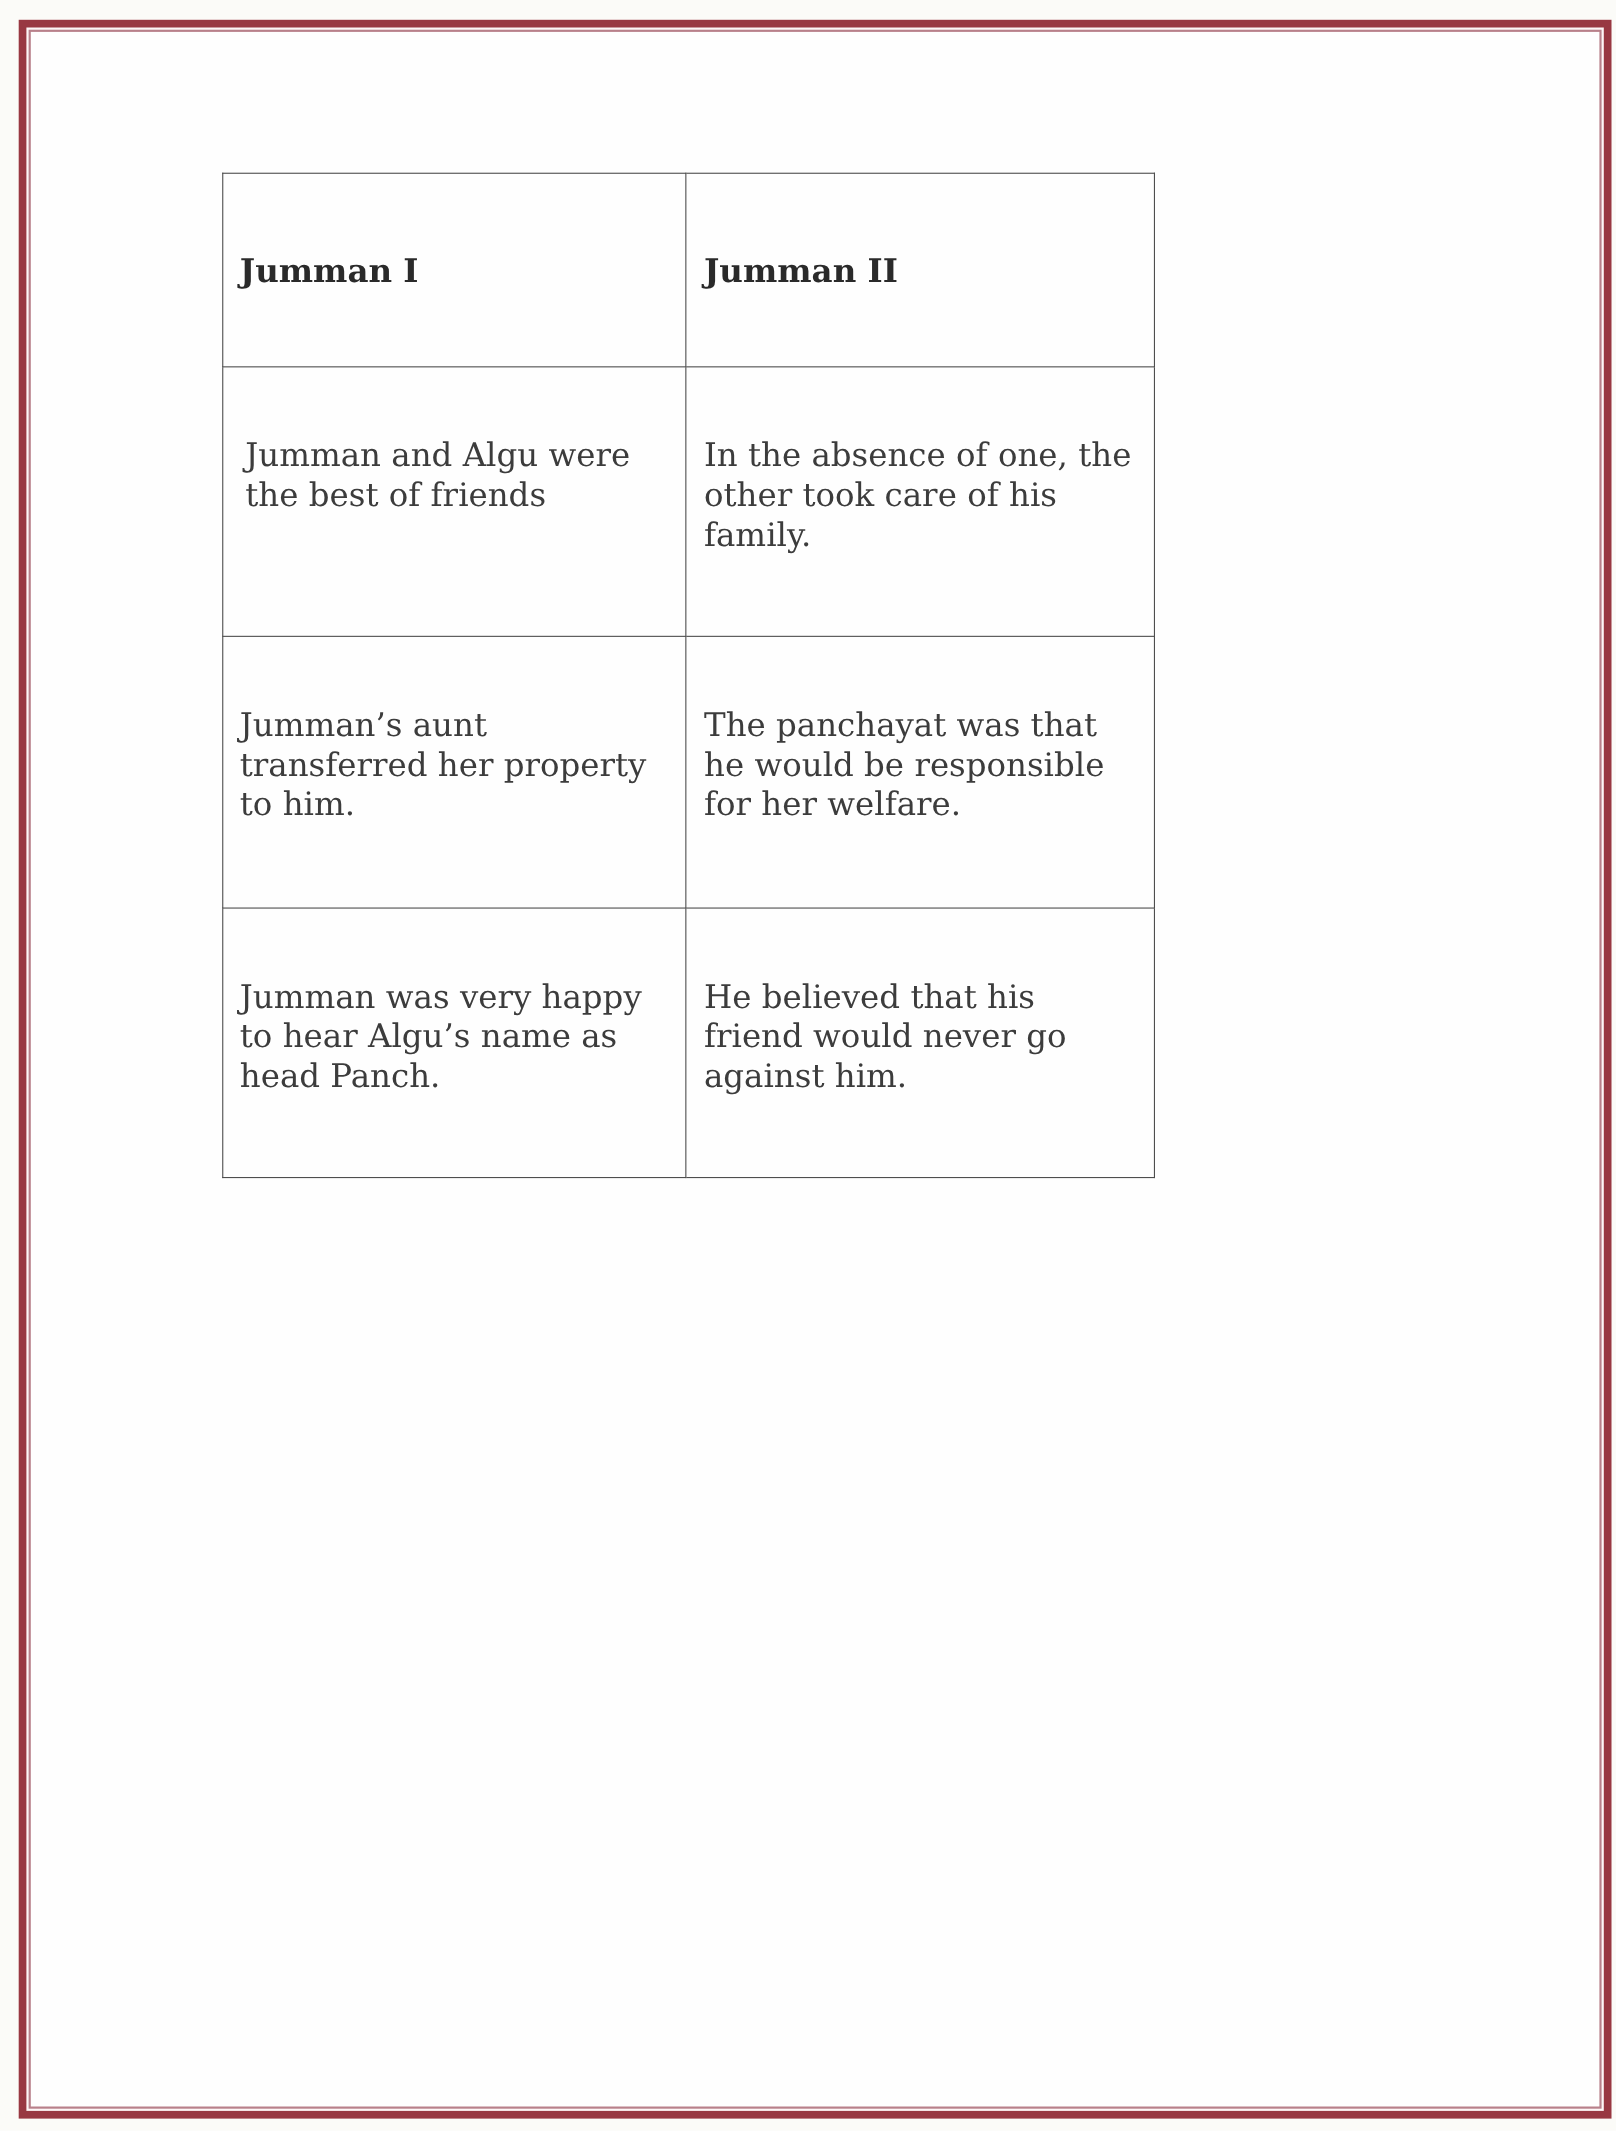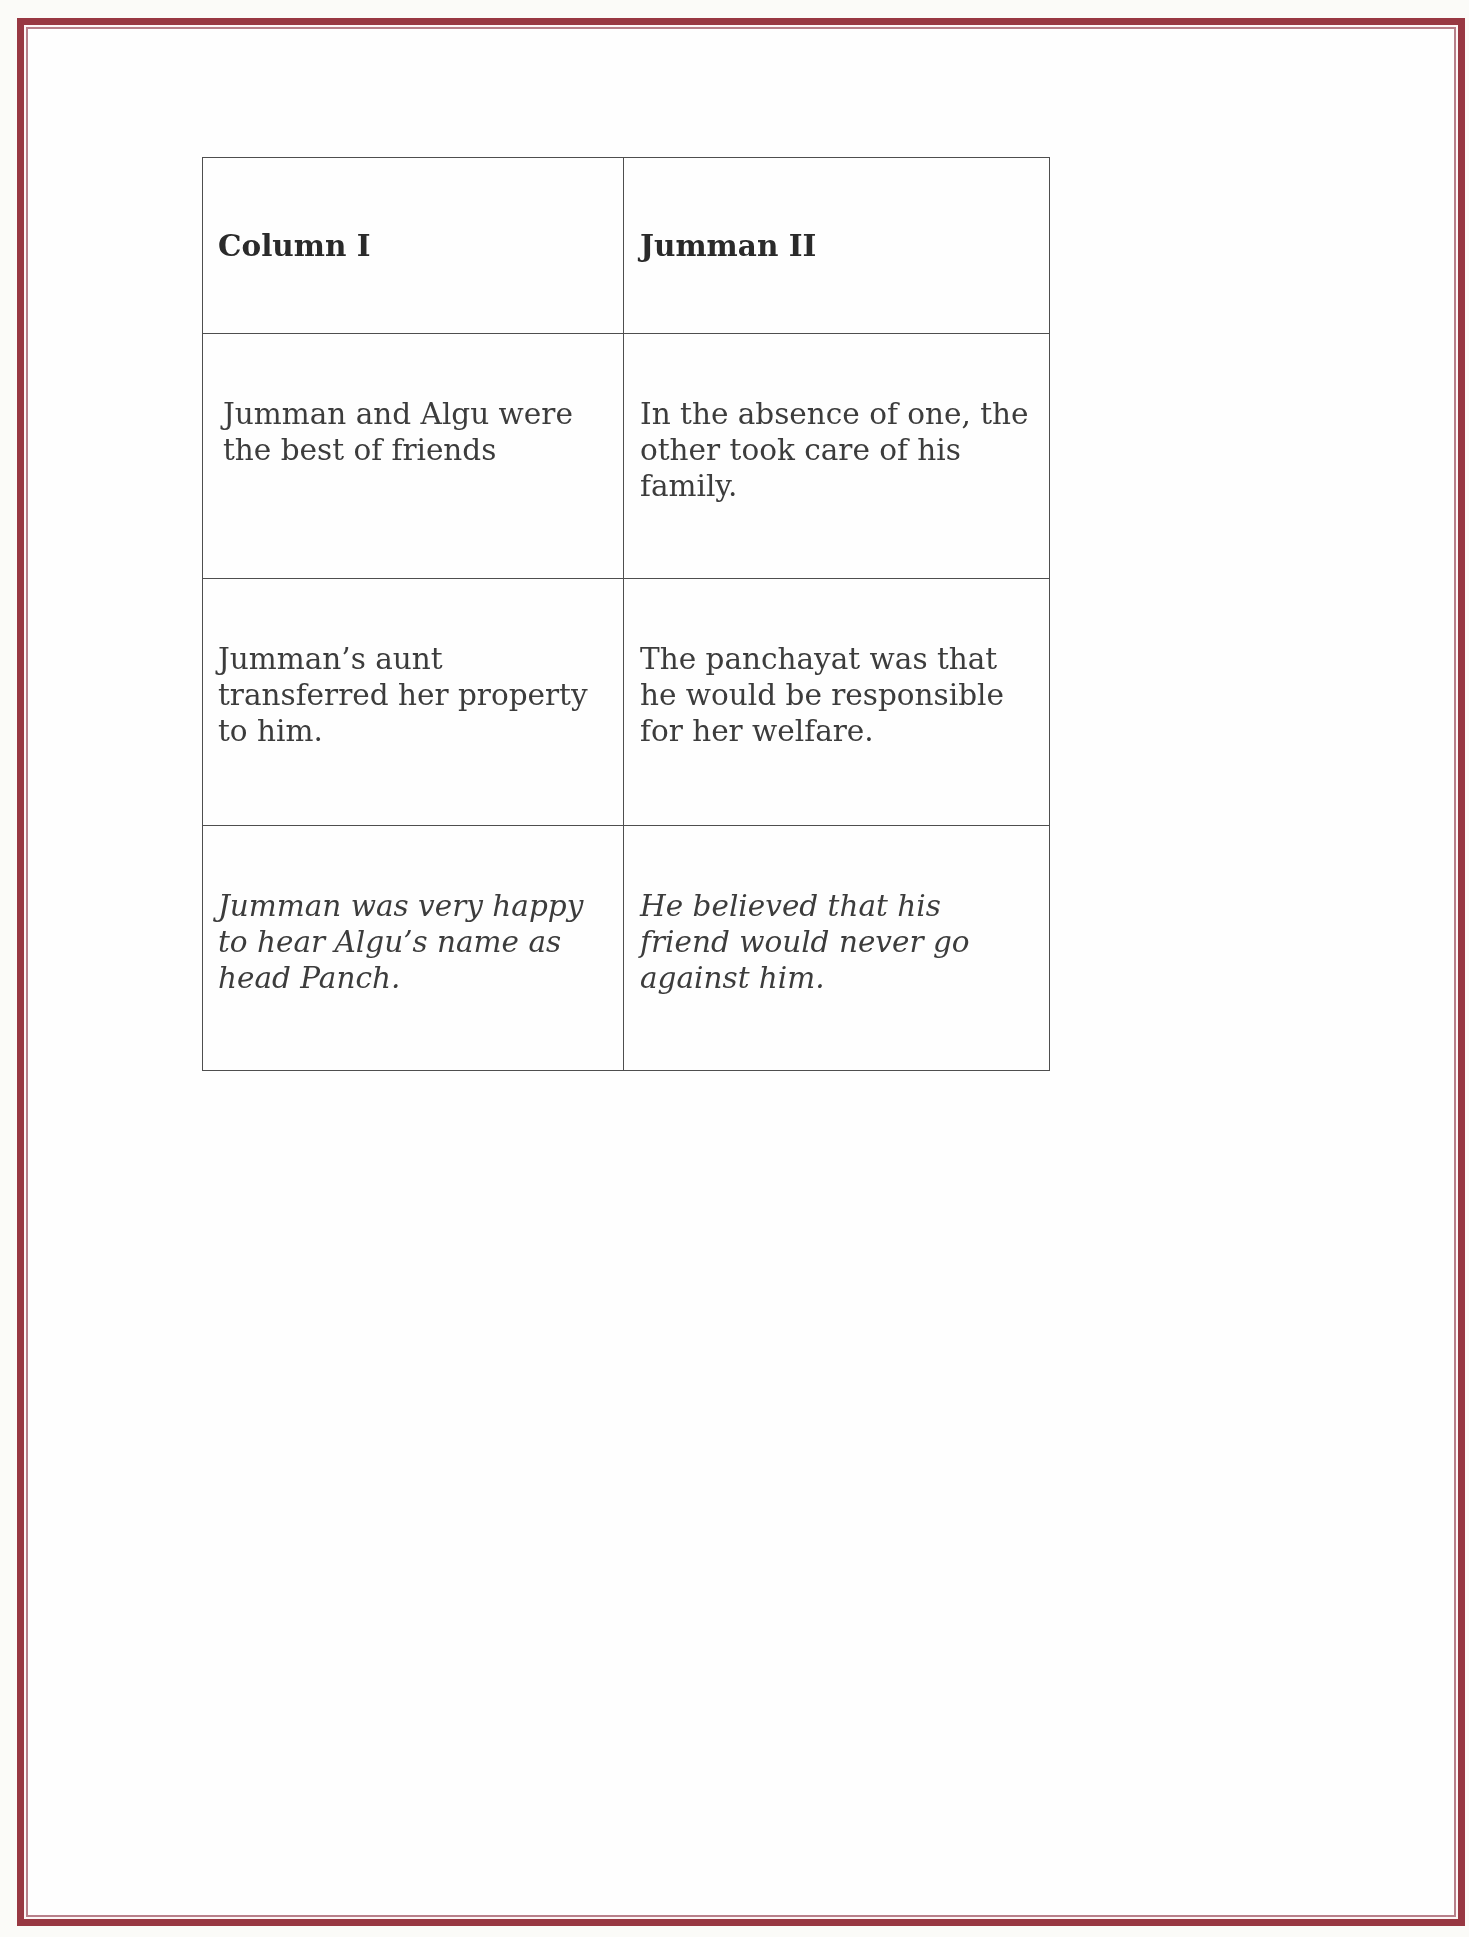--- a/index.html
+++ b/index.html
@@ -66,36 +66,36 @@
       padding-top: 62px;
     }
     .match-table td.col2,
     .match-table th.col2 {
       padding-left: 16px;
     }
     tr.r1 td { height: 245px; padding-left: 20px; }
     tr.r2 td { height: 247px; }
     tr.r3 td { height: 208px; }
     tr.r4 td { height: 284px; }
-    tr.r5 td { height: 245px; font-style: italic; }
+    tr.r5 td { height: 245px; }
   </style>
 </head>
 <body>
 
 <div class="frame-outer"></div>
 <div class="frame-inner"></div>
 
 <table class="match-table">
   <colgroup>
     <col class="c1">
     <col class="c2">
   </colgroup>
   <thead>
     <tr>
-      <th>Column I</th>
+      <th>Jumman I</th>
       <th class="col2">Jumman II</th>
     </tr>
   </thead>
   <tbody>
     <tr class="r1">
       <td>Jumman and Algu were the best of friends</td>
       <td class="col2">In the absence of one, the other took care of his family.</td>
     </tr>
     <tr class="r2">
       <td>Jumman’s aunt transferred her property to him.</td>

